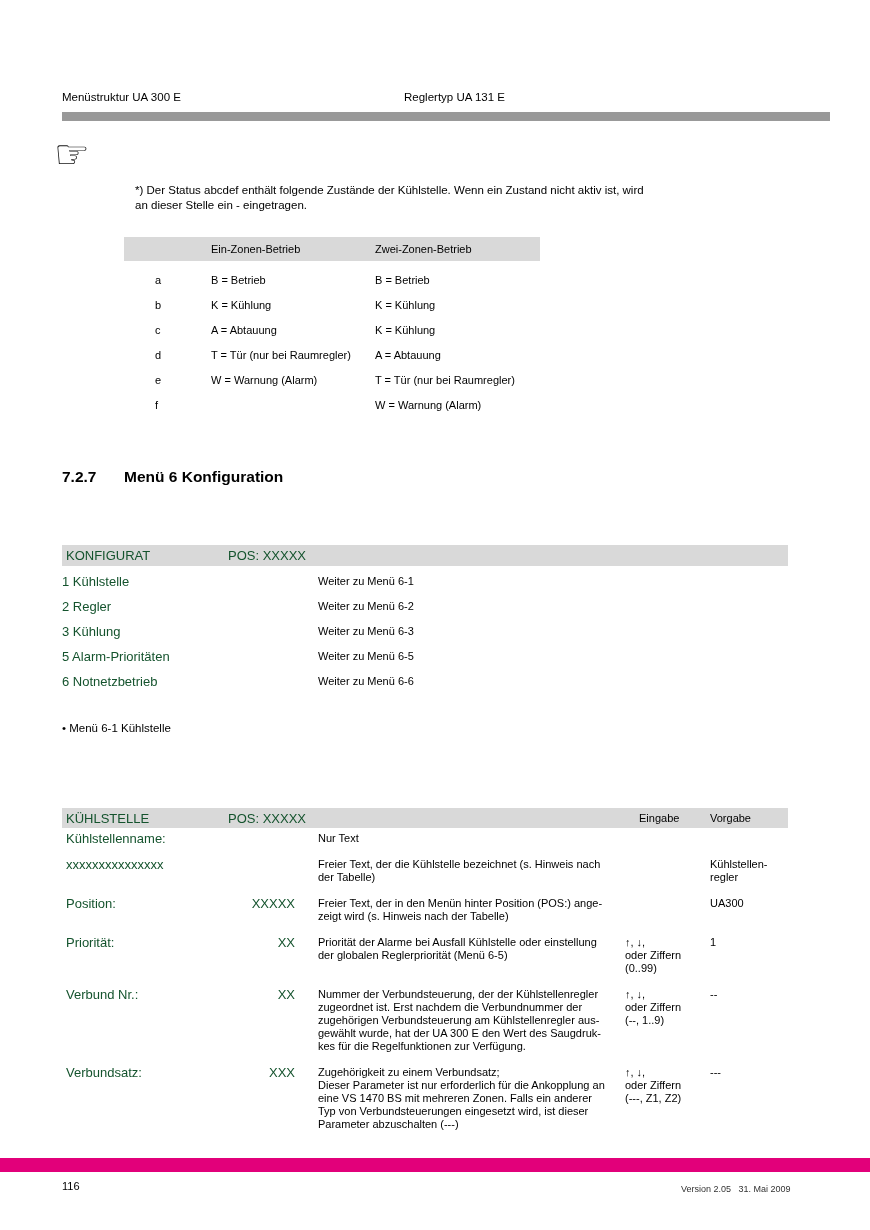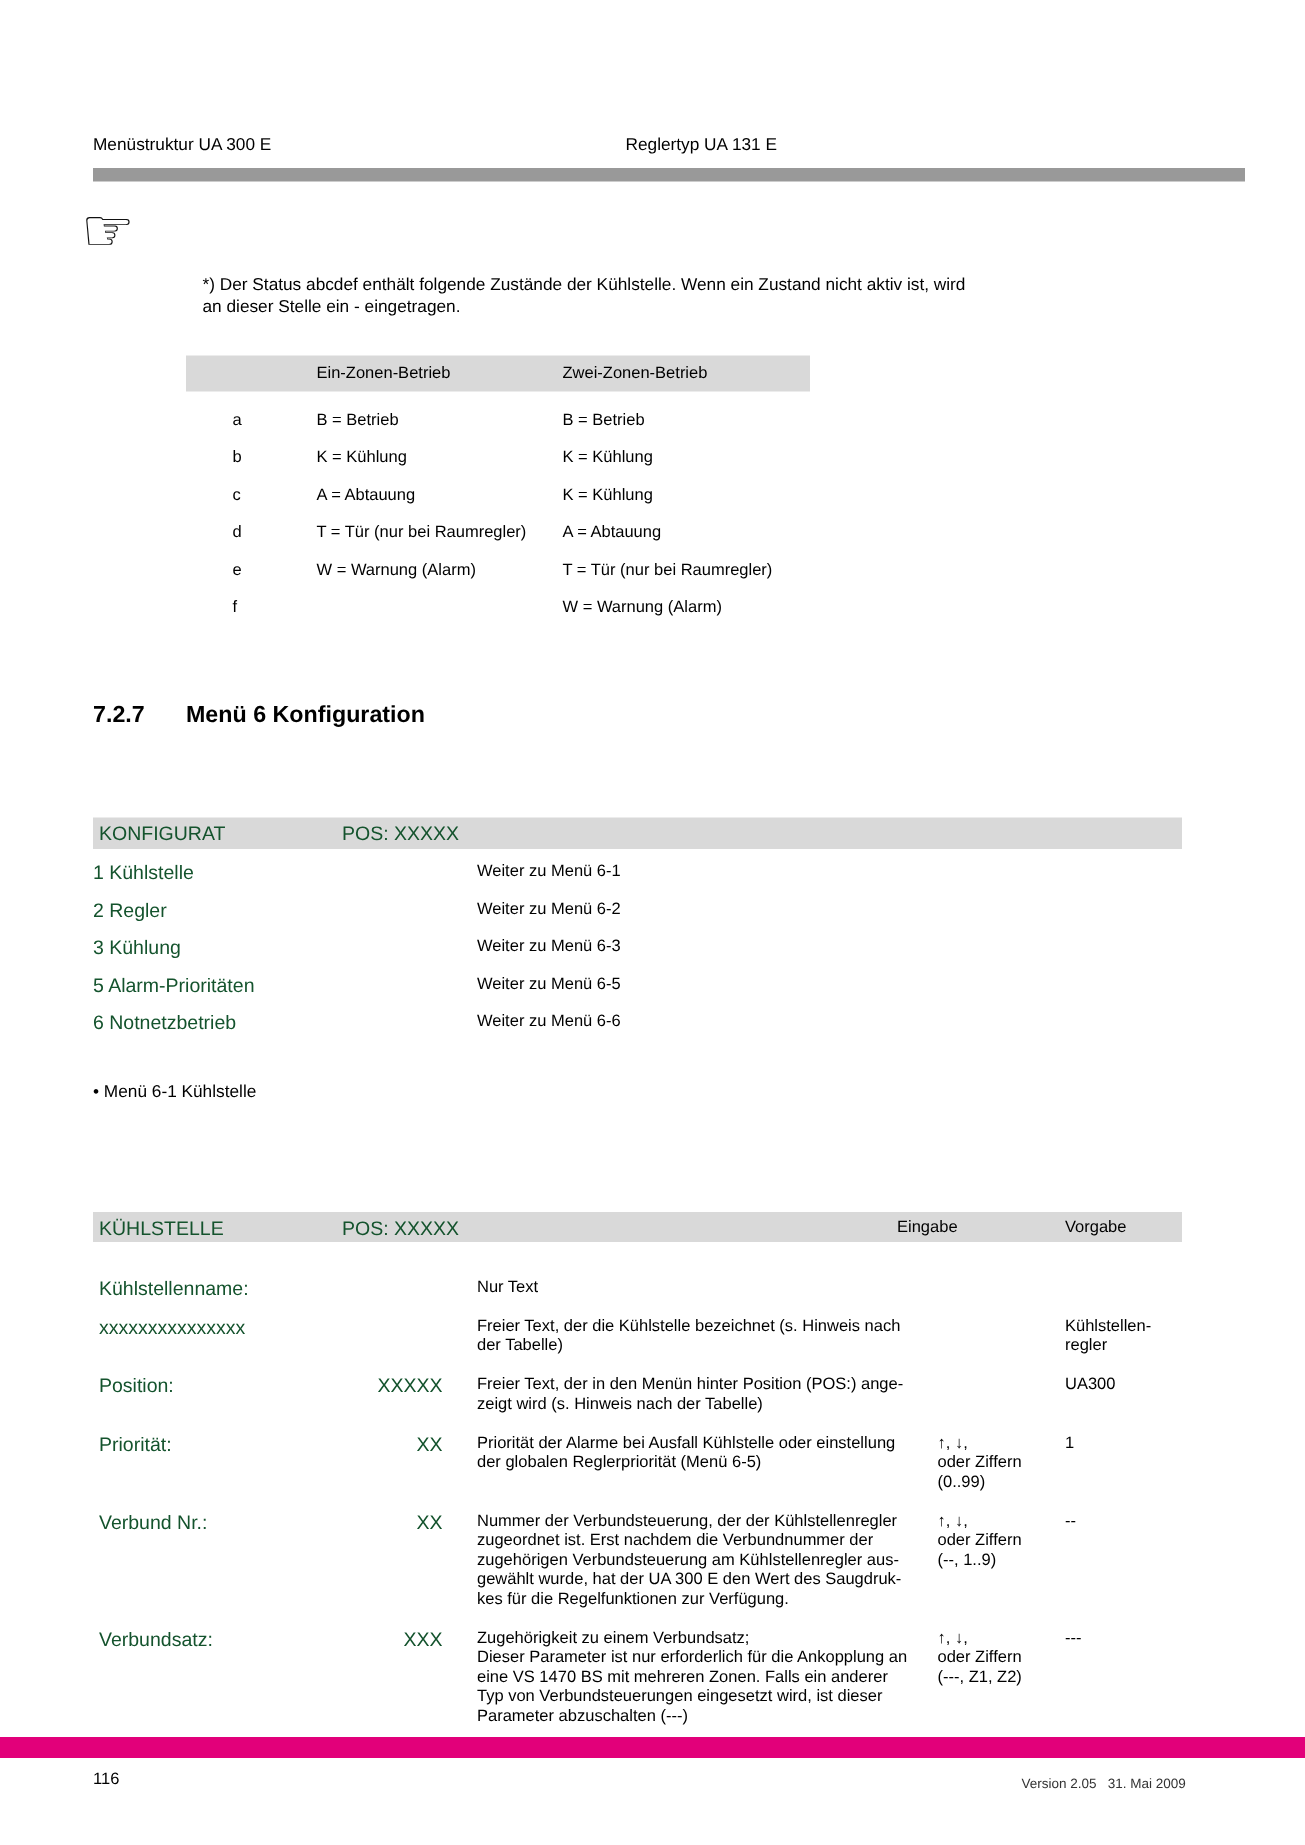--- a/index.html
+++ b/index.html
@@ -33,38 +33,38 @@
   .krows{margin-top:9px;}
   .krow{display:grid;grid-template-columns:256px 1fr;height:25px;align-items:start;}
   .krow .act{font-size:11px;}
   
   .bullet{font-size:11.5px;}
   
   .stable{left:62px;top:808px;width:726px;}
   .shead{position:relative;background:#d9d9d9;height:20px;font-size:11px;}
   .shead .t1{position:absolute;left:4px;top:4px;}
   .shead .t2{position:absolute;left:166px;top:4px;}
-  .shead .t3{position:absolute;left:536px;top:4px;}
+  .shead .t3{position:absolute;left:577px;top:4px;}
   .shead .t4{position:absolute;left:648px;top:4px;}
-  .srows{margin-top:24px;}
+  .srows{margin-top:4px;}
   .srow{display:grid;grid-template-columns:162px 67px 23px 300px 7px 85px 78px;padding-left:4px;margin-bottom:13px;align-items:start;}
   .srow .val{text-align:right;}
   .srow .desc,.srow .ein,.srow .vor{font-size:11px;line-height:13px;}
   
   .foot-bar{left:0;top:1158px;width:870px;height:14px;background:#e2007a;}
   .pageno{font-size:11px;}
   .version{font-size:9px;color:#333;white-space:pre;}
 </style>
 </head>
 <body>
 
 <div class="page">
 
   <div class="abs hdr-text" style="left:62px;top:91px;">Menüstruktur UA 300 E</div>
-  <div class="abs hdr-text" style="left:417px;top:91px;">Reglertyp UA 131 E</div>
+  <div class="abs hdr-text" style="left:404px;top:91px;">Reglertyp UA 131 E</div>
   <div class="abs hdr-bar"></div>
 
   <div class="abs note-icon" style="left:54px;top:134px;">☞</div>
   <div class="abs note-text preline" style="left:135px;top:147px;margin-top:36px;">*) Der Status abcdef enthält folgende Zustände der Kühlstelle. Wenn ein Zustand nicht aktiv ist, wird
 an dieser Stelle ein - eingetragen.</div>
 
   <div class="abs ztable">
     <div class="zhead">
       <div class="zkey"></div>
       <div>Ein-Zonen-Betrieb</div>

